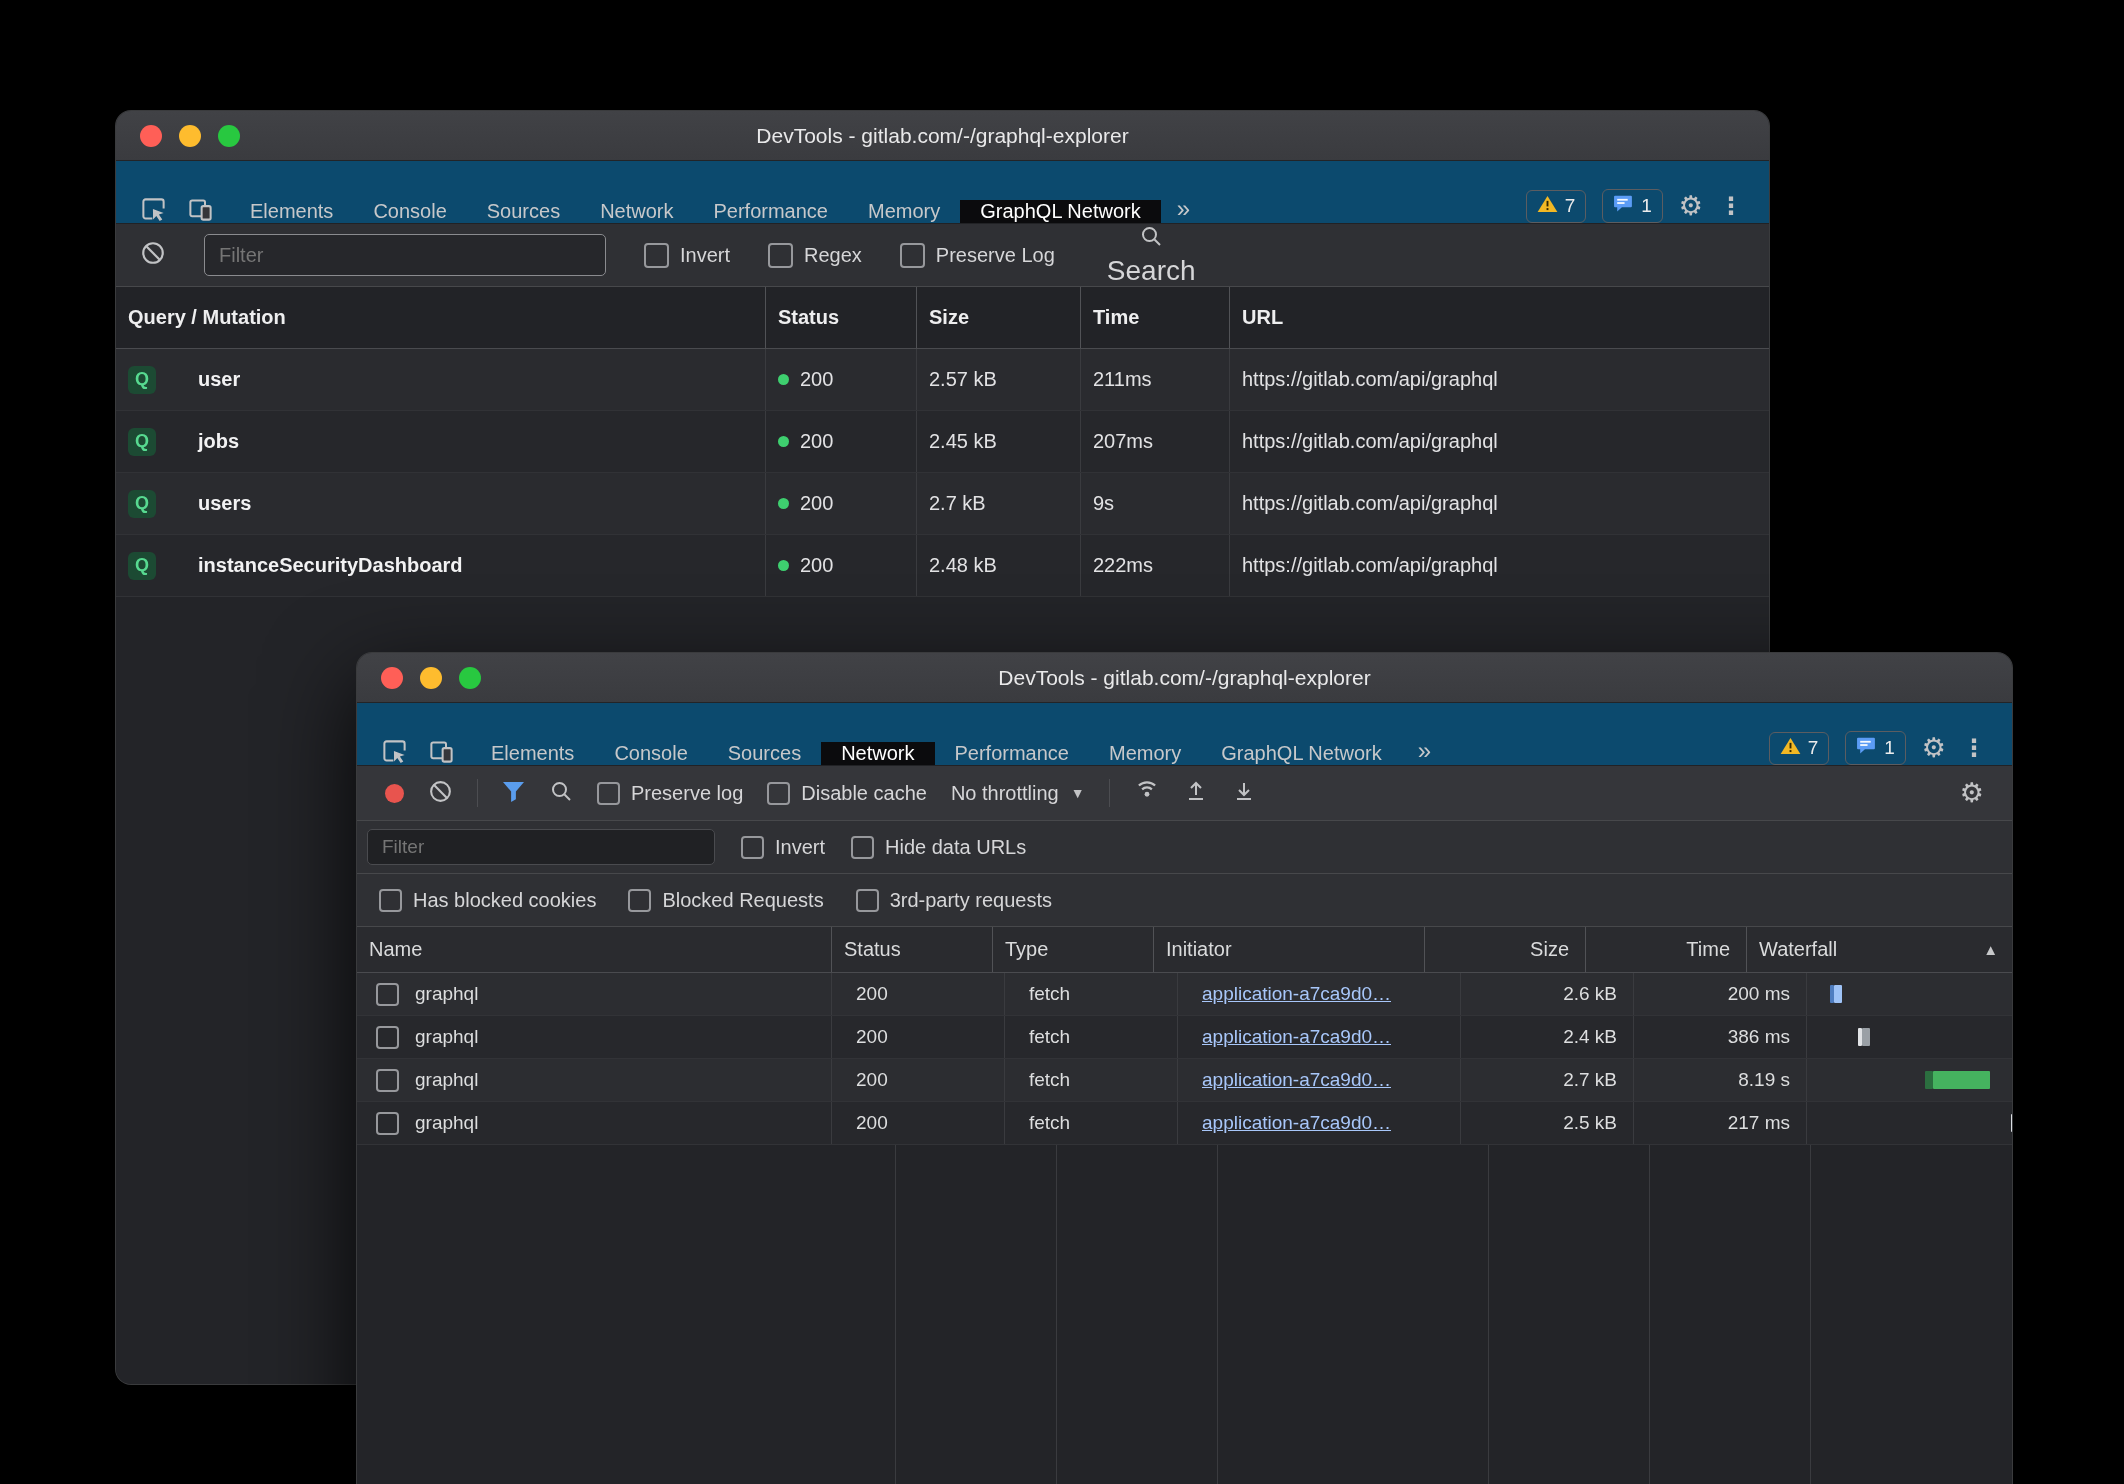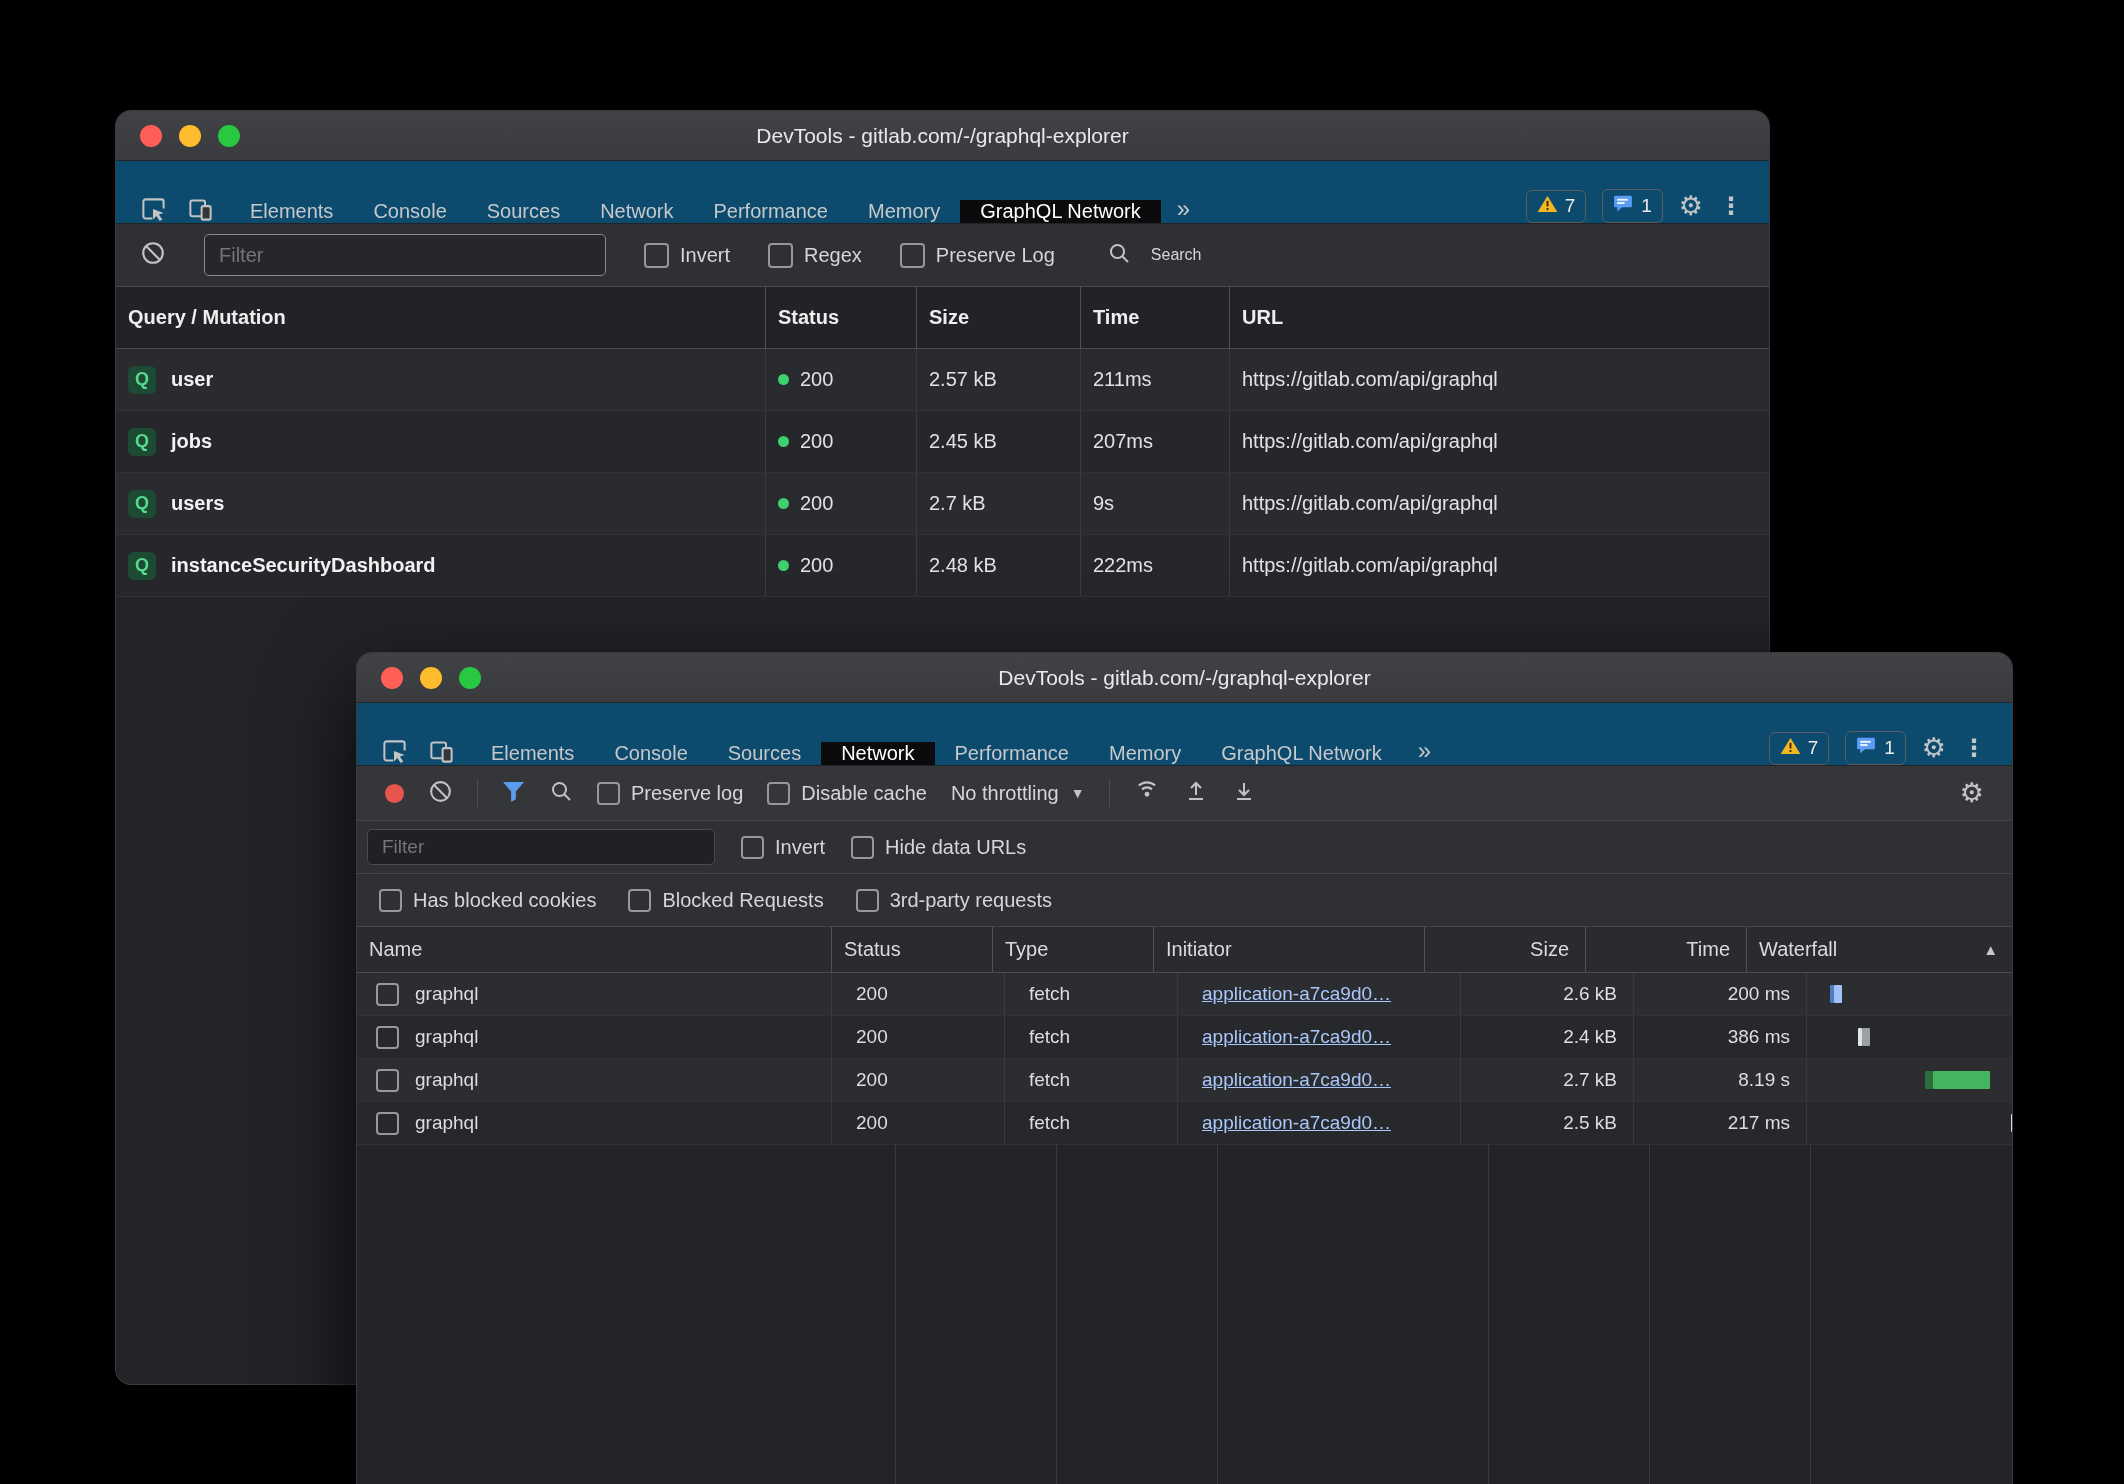--- a/index.html
+++ b/index.html
@@ -32,21 +32,21 @@
 
   
   .bar{background:#2f3034;display:flex;align-items:center;border-bottom:1px solid #47484b;}
   .w1-filterbar{height:62px;flex:0 0 62px;gap:38px;padding:0 24px;}
   .cbgrp{display:flex;align-items:center;gap:11px;font-size:20px;color:#d6d6d8;white-space:nowrap;}
   .cb{width:21px;height:21px;border:2px solid #97989c;border-radius:4px;background:transparent;flex:0 0 auto;}
   .cb.small{width:19px;height:19px;}
   input.filter{background:#26272b;border:1px solid #8a8b8f;border-radius:5px;color:#e6e6e6;
     font-size:20px;padding:0 14px;outline:none;font-family:inherit;}
   .w1-filterbar input.filter{width:372px;height:40px;}
-  .searchgrp{display:flex;align-items:center;gap:20px;font-size:16px;color:#d6d6d8;margin-left:14px;}
+  .searchgrp{display:flex;align-items:center;gap:0;font-size:28px;color:#d6d6d8;margin-left:14px;flex-direction:column;}
 
   .nettoolbar{height:54px;flex:0 0 54px;gap:24px;padding:0 28px;background:#35363a;}
   .rec{width:19px;height:19px;border-radius:50%;background:#e8544e;}
   .vdiv{width:1px;height:28px;background:#4c4d51;}
   .throttle{display:flex;align-items:center;gap:12px;font-size:20px;color:#d6d6d8;white-space:nowrap;}
   .caret{font-size:14px;color:#c2c3c5;}
   .nt-right{margin-left:auto;display:flex;align-items:center;}
 
   .w2-filterrow{height:52px;flex:0 0 52px;gap:26px;padding:0 12px 0 10px;}
   .w2-filterrow input.filter{width:318px;height:34px;font-size:19px;background:#202124;border:1px solid #4a4b4f;}
@@ -61,21 +61,21 @@
   .hcell{display:flex;align-items:center;padding-left:12px;border-right:1px solid #515256;box-sizing:border-box;}
   .hcell:last-child{border-right:none;}
   .col-qm{width:650px;}.col-status{width:151px;}.col-size{width:164px;}.col-time{width:149px;}.col-url{flex:1;}
   .w1 .row{display:flex;align-items:stretch;height:61px;flex:0 0 61px;font-size:20px;color:#e2e2e4;border-bottom:1px solid #313236;}
   .w1 .rows .row:nth-child(odd){background:#2a2b2f;}
   .w1 .rows .row:nth-child(even){background:#26272b;}
   .cell{display:flex;align-items:center;padding-left:12px;border-right:1px solid #3a3b3f;box-sizing:border-box;overflow:hidden;white-space:nowrap;}
   .cell:last-child{border-right:none;}
   .qbadge{width:28px;height:28px;border-radius:6px;background:#1c4a33;color:#57d990;font-size:18px;font-weight:bold;
     display:flex;align-items:center;justify-content:center;margin-right:15px;flex:0 0 auto;}
-  .qname{font-weight:bold;color:#f2f2f3;}
+  .qname{font-weight:bold;color:#f2f2f3;margin-left:27px;}
   .dot{width:11px;height:11px;border-radius:50%;background:#3ecf6f;margin-right:11px;flex:0 0 auto;}
   .grid-rest{flex:1;position:relative;background:#232428;}
 
   
   .w2 .grid-header{height:45px;flex:0 0 45px;font-size:20px;color:#dadbdc;background:#2a2b2f;}
   .c-name{width:475px;}.c-status{width:161px;}.c-type{width:161px;}.c-init{width:271px;}
   .c-size{width:161px;justify-content:flex-end;padding-right:16px;}
   .c-time{width:161px;justify-content:flex-end;padding-right:16px;}
   .c-wf{flex:1;position:relative;}
   .sort-asc{position:absolute;right:14px;font-size:15px;color:#c7c8ca;}

